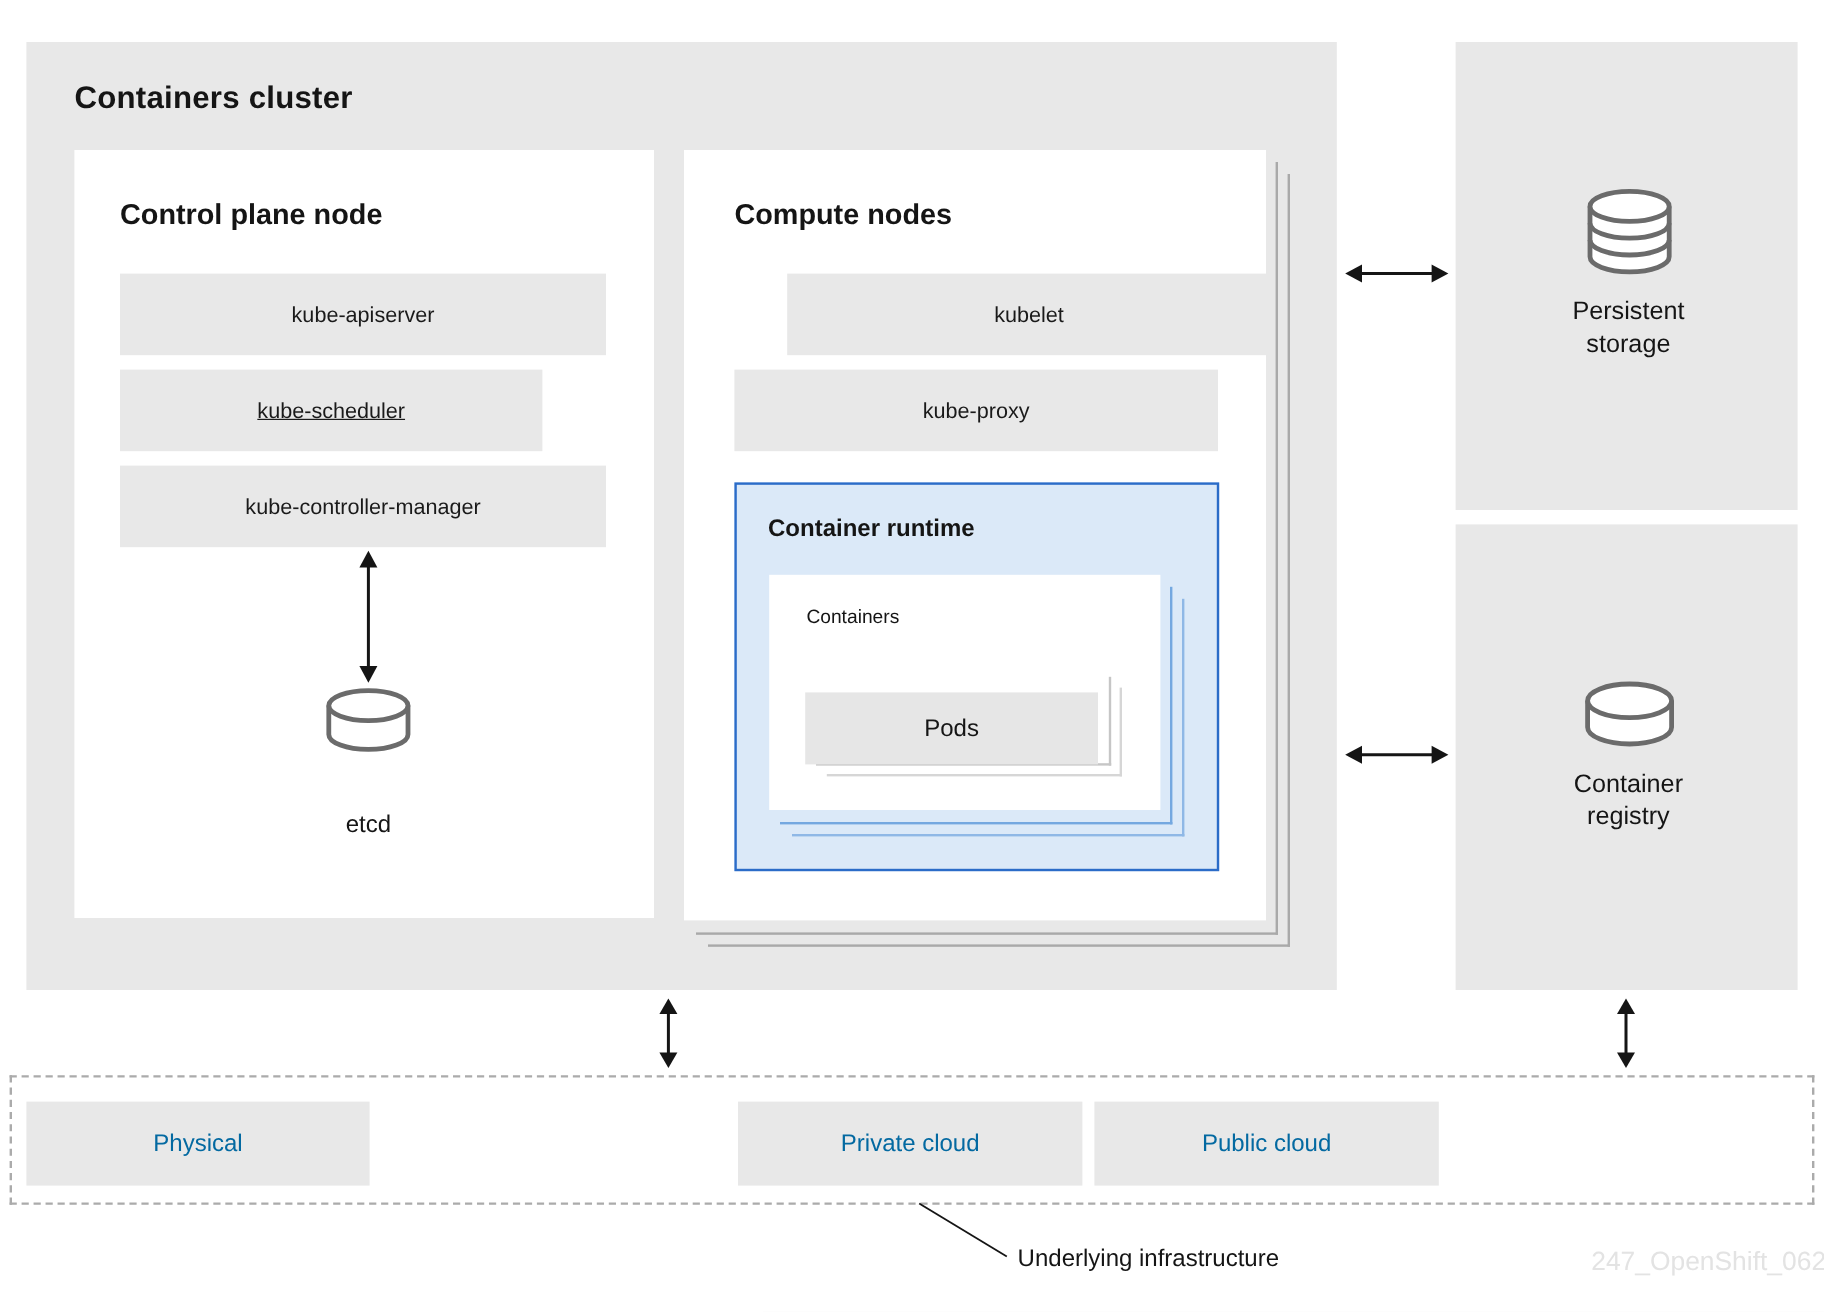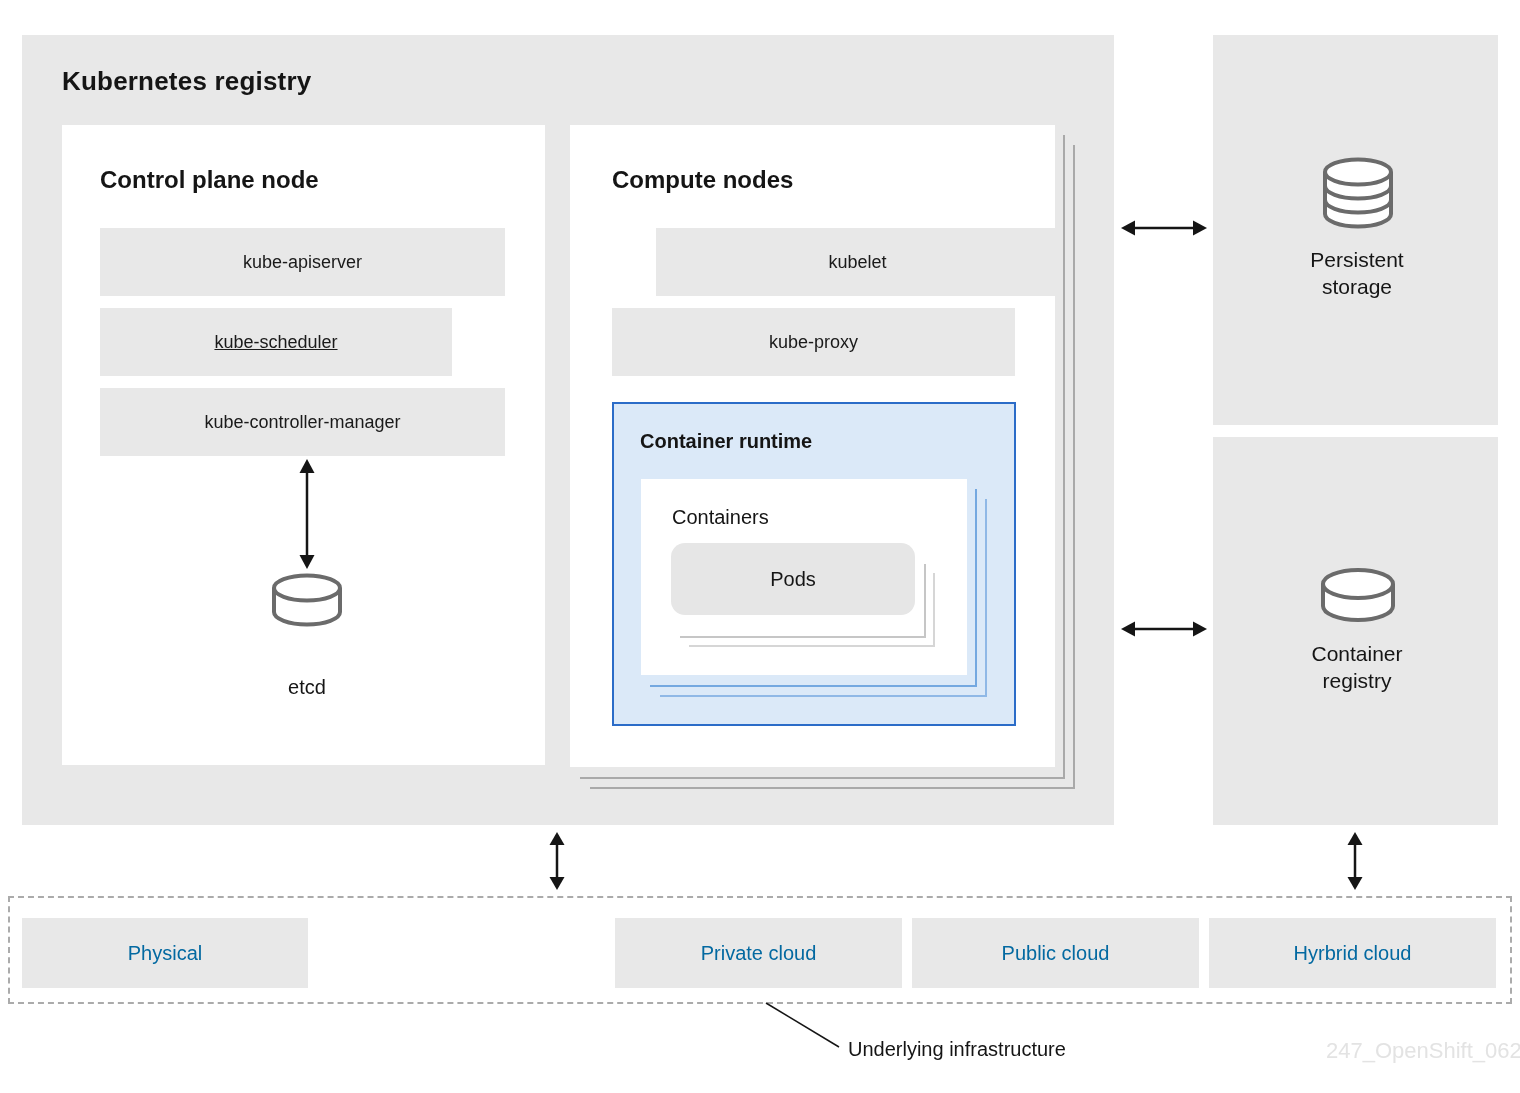--- a/index.html
+++ b/index.html
@@ -20,36 +20,36 @@
     background:#e8e8e8;display:flex;align-items:center;justify-content:center;
     font-size:20px;color:#0369a1;
   }
   .stack-layer{border-right:2px solid #a9a9a9;border-bottom:2px solid #a9a9a9;}
   .stack-layer-blue1{border-right:2px solid #74a8e0;border-bottom:2px solid #74a8e0;}
   .stack-layer-blue2{border-right:2px solid #8fb8e6;border-bottom:2px solid #8fb8e6;}
   .stack-layer-gray1{border-right:2px solid #c6c6c6;border-bottom:2px solid #c6c6c6;}
   .stack-layer-gray2{border-right:2px solid #d6d6d6;border-bottom:2px solid #d6d6d6;}
   .runtime-box{background:#dbe9f8;border:2px solid #2b6cc8;}
   .runtime-title{font-size:20px;font-weight:bold;}
-  .containers-label{font-size:20px;}
+  .containers-label{font-size:16px;}
   .pods-box{background:#e6e6e6;display:flex;align-items:center;justify-content:center;font-size:20px;}
   .side-label{font-size:21px;line-height:1.3;text-align:center;}
   .etcd-label{font-size:20px;text-align:center;margin-top:32px;}
   .dashed-zone{border:2px dashed #ababab;background:#ffffff;}
   .caption{font-size:20px;}
   .watermark{font-size:22px;color:#e3e3e3;}
   svg{display:block;}
 </style>
 </head>
 <body>
 
 <div class="stage">
 
   <div class="abs panel-gray" style="left:22px;top:35px;width:1092px;height:790px;"></div>
-  <div class="abs cluster-title" style="left:62px;top:66px;">Kubernetes registry</div>
+  <div class="abs cluster-title" style="left:62px;top:66px;">Containers cluster</div>
 
   <div class="abs panel-white" style="left:62px;top:125px;width:483px;height:640px;"></div>
   <div class="abs node-title" style="left:100px;top:166px;">Control plane node</div>
   <div class="abs chip" style="left:100px;top:228px;width:405px;height:68px;">kube-apiserver</div>
   <div class="abs chip" style="left:100px;top:308px;width:352px;height:68px;text-decoration:underline;">kube-scheduler</div>
   <div class="abs chip" style="left:100px;top:388px;width:405px;height:68px;">kube-controller-manager</div>
 
   <svg class="abs" style="left:296px;top:458px;" width="22" height="112" viewBox="0 0 22 112">
     <line x1="11" y1="12" x2="11" y2="100" stroke="#151515" stroke-width="2.5"></line>
     <polygon points="11,1 3.5,15 18.5,15" fill="#151515"></polygon>
@@ -72,21 +72,21 @@
   <div class="abs runtime-box" style="left:612px;top:402px;width:400px;height:320px;"></div>
   <div class="abs runtime-title" style="left:640px;top:430px;">Container runtime</div>
 
   <div class="abs stack-layer-blue2" style="left:660px;top:499px;width:325px;height:196px;"></div>
   <div class="abs stack-layer-blue1" style="left:650px;top:489px;width:325px;height:196px;"></div>
   <div class="abs panel-white" style="left:641px;top:479px;width:326px;height:196px;"></div>
   <div class="abs containers-label" style="left:672px;top:506px;">Containers</div>
 
   <div class="abs stack-layer-gray2" style="left:689px;top:573px;width:244px;height:72px;"></div>
   <div class="abs stack-layer-gray1" style="left:680px;top:564px;width:244px;height:72px;"></div>
-  <div class="abs pods-box" style="left:671px;top:543px;width:244px;height:72px;border-radius:14px;">Pods</div>
+  <div class="abs pods-box" style="left:671px;top:577px;width:244px;height:60px;">Pods</div>
 
   <div class="abs panel-gray" style="left:1213px;top:35px;width:285px;height:390px;"></div>
   <svg class="abs" style="left:1320px;top:156px;" width="76" height="78" viewBox="0 0 76 78">
     <path d="M5 16 V58 A33 12.5 0 0 0 71 58 V16" fill="#ffffff" stroke="#6b6b6b" stroke-width="4"></path>
     <path d="M5 30 A33 12.5 0 0 0 71 30" fill="none" stroke="#6b6b6b" stroke-width="4"></path>
     <path d="M5 44 A33 12.5 0 0 0 71 44" fill="none" stroke="#6b6b6b" stroke-width="4"></path>
     <ellipse cx="38" cy="16" rx="33" ry="12.5" fill="#ffffff" stroke="#6b6b6b" stroke-width="4"></ellipse>
   </svg>
   <div class="abs side-label" style="left:1278px;top:246px;width:158px;">Persistent storage</div>
 
@@ -116,21 +116,20 @@
   <svg class="abs" style="left:1344px;top:831px;" width="22" height="60" viewBox="0 0 22 60">
     <line x1="11" y1="12" x2="11" y2="48" stroke="#151515" stroke-width="2.5"></line>
     <polygon points="11,1 3.5,14 18.5,14" fill="#151515"></polygon>
     <polygon points="11,59 3.5,46 18.5,46" fill="#151515"></polygon>
   </svg>
 
   <div class="abs dashed-zone" style="left:8px;top:896px;width:1500px;height:104px;"></div>
   <div class="abs infra-chip" style="left:22px;top:918px;width:286px;height:70px;">Physical</div>
   <div class="abs infra-chip" style="left:615px;top:918px;width:287px;height:70px;">Private cloud</div>
   <div class="abs infra-chip" style="left:912px;top:918px;width:287px;height:70px;">Public cloud</div>
-  <div class="abs infra-chip" style="left:1209px;top:918px;width:287px;height:70px;">Hyrbrid cloud</div>
 
   <svg class="abs" style="left:760px;top:1000px;" width="85" height="52" viewBox="0 0 85 52">
     <line x1="6" y1="3" x2="79" y2="47" stroke="#151515" stroke-width="1.5"></line>
   </svg>
   <div class="abs caption" style="left:848px;top:1038px;">Underlying infrastructure</div>
 
   <div class="abs watermark" style="left:1326px;top:1038px;width:190px;text-align:right;">247_OpenShift_0622</div>
 
 </div>
 

